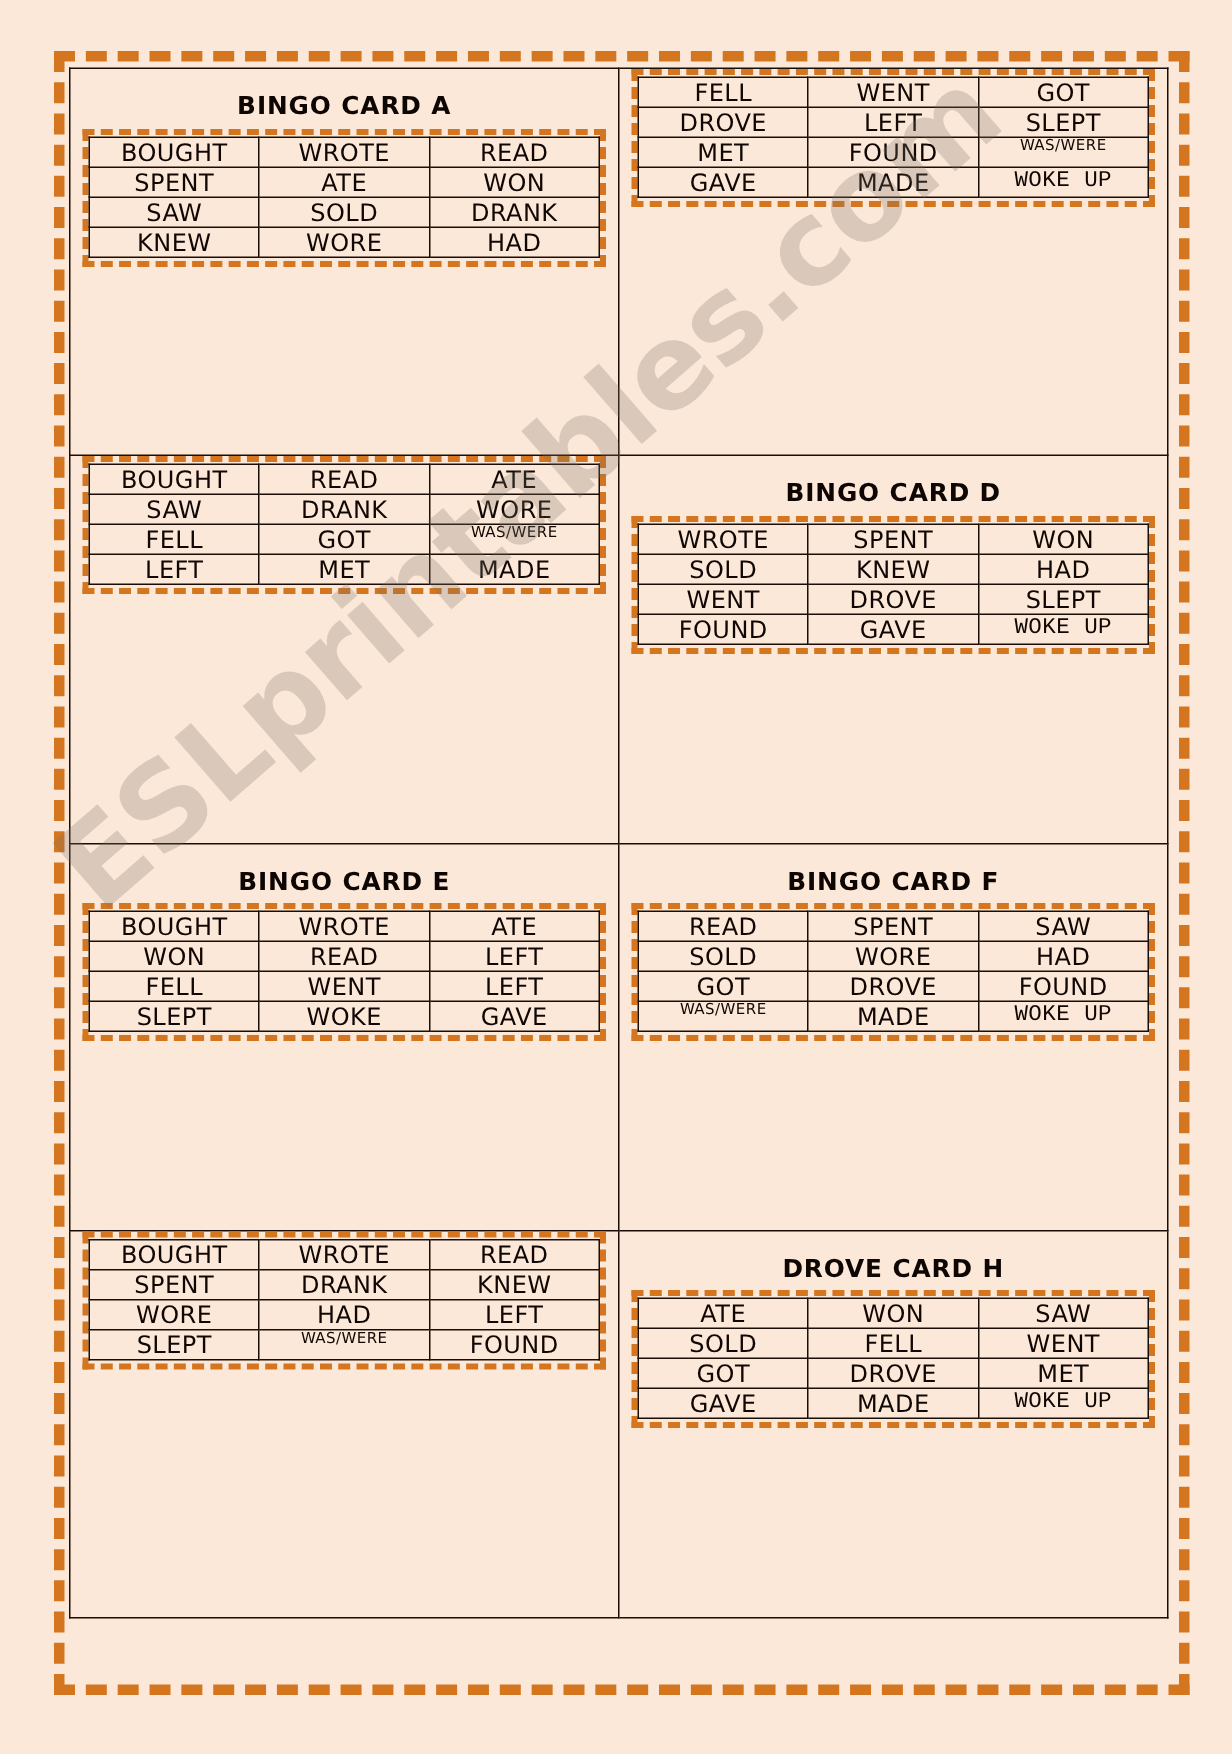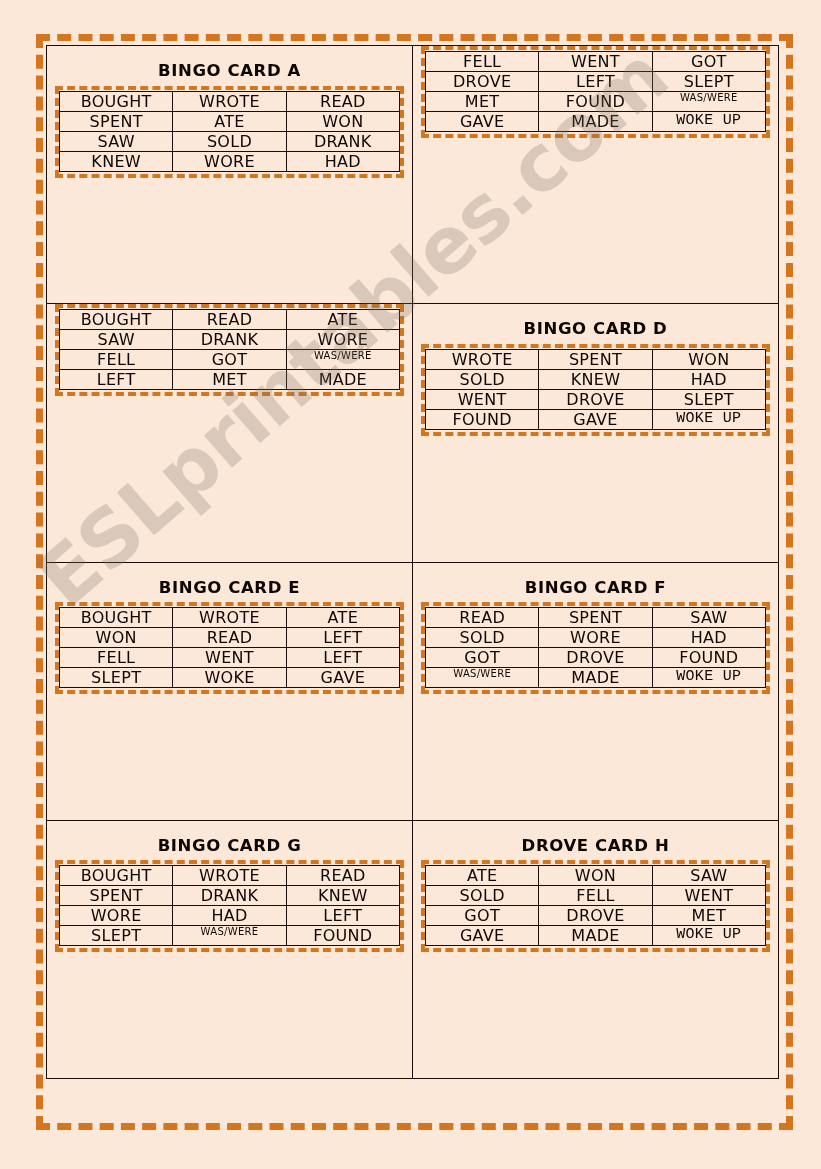--- a/index.html
+++ b/index.html
@@ -321,21 +321,20 @@
               </tbody>
             </table>
           </div>
         </div>
       </td>
     </tr>
 
     <tr>
       <td>
         <div class="card">
-          <div class="card-title">BINGO CARD G</div>
           <div class="word-grid">
             <table>
               <tbody>
                 <tr>
                   <td>BOUGHT</td>
                   <td>WROTE</td>
                   <td>READ</td>
                 </tr>
                 <tr>
                   <td>SPENT</td>

